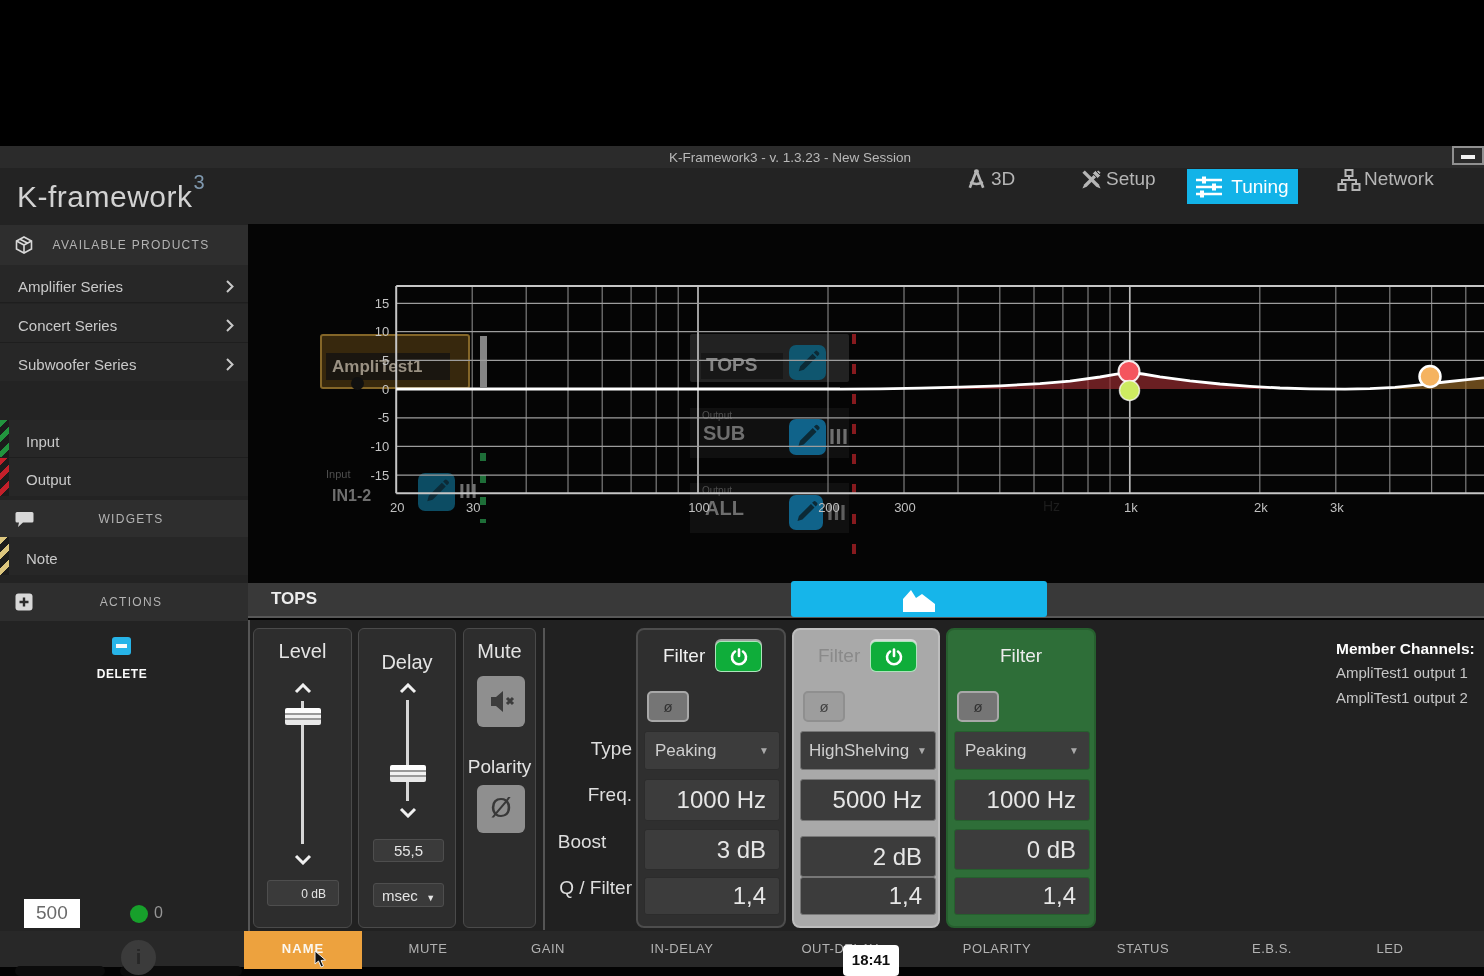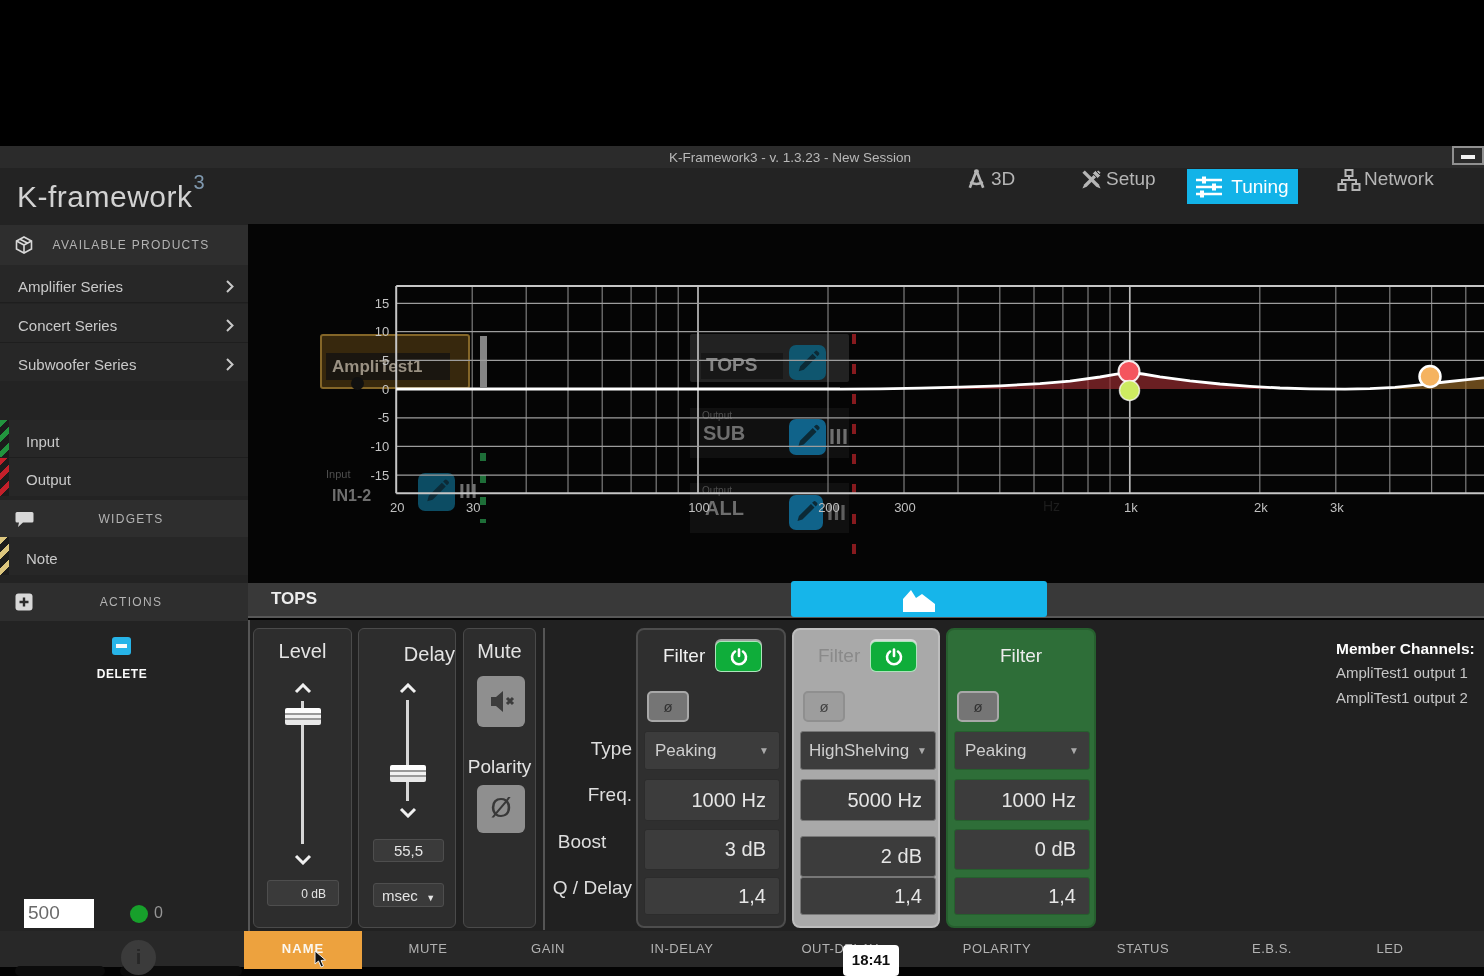--- a/index.html
+++ b/index.html
@@ -31,21 +31,21 @@
   #strip{left:248px;top:583px;width:1236px;height:35px;background:#393939;border-bottom:2px solid #585858;}
   #striptitle{left:271px;top:589px;font-size:17px;font-weight:700;color:#ededed;}
   #chartbtn{left:791px;top:581px;width:256px;height:36px;background:#16b5ea;border-radius:3px;display:flex;align-items:center;justify-content:center;}
   
   #controls{left:248px;top:620px;width:1236px;height:311px;background:#212121;border-left:2px solid #565656;}
   .panel{background:#2d2d2d;border:1px solid #4a4a4a;border-radius:6px;}
   .ptitle{position:absolute;width:100%;text-align:center;color:#e3e3e3;font-size:20px;}
   .vbox{position:absolute;background:#3a3a3a;border:1px solid #4e4e4e;border-radius:3px;color:#e4e4e4;}
   .graybtn{position:absolute;background:#8f8f8f;border-radius:6px;}
   .fpanel{position:absolute;border-radius:8px;}
-  .fbox{position:absolute;left:6px;width:136px;background:#3c3c3c;border:1px solid #2c2c2c;border-radius:3px;color:#e6e6e6;font-size:20px;}
+  .fbox{position:absolute;left:6px;width:136px;background:#3c3c3c;border:1px solid #2c2c2c;border-radius:3px;color:#e6e6e6;font-size:24px;}
   .fval{text-align:right;padding-right:13px;}
   .obtn{position:absolute;left:9px;top:61px;width:42px;height:31px;background:#757575;border:2px solid #a8a8a8;border-radius:5px;color:#333;font-size:15px;text-align:center;line-height:27px;}
   .pwr{position:absolute;width:47px;height:31px;background:#0fad3a;border:1px solid rgba(200,238,210,0.85);box-shadow:0 -2px 0 rgba(255,255,255,0.55);border-radius:6px;display:flex;align-items:center;justify-content:center;}
   .flabel{position:absolute;color:#dedede;font-size:19px;text-align:right;width:100px;}
   
   #bottombar{left:0;top:931px;width:1484px;height:38px;background:#282828;}
   #bottomblack{left:0;top:967px;width:1484px;height:9px;background:#030303;}
   .blabel{position:absolute;top:941px;color:#b2b2b2;font-size:13px;letter-spacing:0.5px;text-align:center;width:120px;}
 </style>
 </head>
@@ -131,21 +131,21 @@
   <div class="abs sbheader" style="top:583px;height:38px;">
     <svg class="abs" style="left:15px;top:10px;" width="18" height="18" viewBox="0 0 18 18">
         <rect x="0.5" y="0.5" width="17" height="17" rx="3" fill="#d8d8d8"></rect>
         <path d="M9 4.5 V13.5 M4.5 9 H13.5" stroke="#2b2b2b" stroke-width="2.4"></path>
       </svg>
     <div class="ttl">ACTIONS</div>
   </div>
   <div class="abs" style="left:112px;top:637px;width:19px;height:18px;background:#27b4e8;border-radius:3px;"></div>
   <div class="abs" style="left:116px;top:644px;width:11px;height:4px;background:#fafafa;"></div>
   <div class="abs" style="left:72px;top:667px;width:100px;text-align:center;font-size:12px;font-weight:700;color:#fafafa;letter-spacing:0.5px;">DELETE</div>
-  <div class="abs" style="left:24px;top:899px;width:70px;height:29px;background:#ffffff;color:#6a6a6a;font-size:19px;line-height:28px;padding-left:4px;">500</div>
+  <div class="abs" style="left:24px;top:899px;width:56px;height:29px;background:#ffffff;color:#6a6a6a;font-size:19px;line-height:28px;padding-left:12px;">500</div>
   <div class="abs" style="left:130px;top:905px;width:18px;height:18px;border-radius:50%;background:#17a02b;"></div>
   <div class="abs" style="left:154px;top:904px;color:#959595;font-size:16px;">0</div>
 
   <div class="abs" id="main">
 
     <div class="abs" style="left:72px;top:110px;width:150px;height:55px;background:rgba(130,92,24,0.40);border:2px solid rgba(180,140,58,0.62);border-radius:3px;"></div>
     <div class="abs" style="left:78px;top:129px;width:124px;height:27px;background:rgba(18,18,18,0.78);color:#9a9183;font-size:17px;font-weight:700;line-height:27px;padding-left:6px;">AmpliTest1</div>
     <div class="abs" style="left:232px;top:112px;width:7px;height:51px;background:#858585;"></div>
     <div class="abs" style="left:103px;top:153px;width:13px;height:13px;border-radius:50%;background:#101010;"></div>
 
@@ -233,21 +233,21 @@
       </svg>
     <div class="abs" style="left:47px;top:72px;width:3px;height:143px;background:#d6d6d6;"></div>
     <div class="abs" style="left:31px;top:79px;width:36px;height:17px;background:linear-gradient(180deg,#fdfdfd 0 5px,#9a9a9a 5px 7px,#f2f2f2 7px 10px,#9a9a9a 10px 12px,#e8e8e8 12px);border-radius:2px;"></div>
     <svg class="abs" style="left:40px;top:225px;" width="18" height="11" viewBox="0 0 18 11">
         <path d="M2 2 L9 9 L16 2" stroke="#f0f0f0" stroke-width="3" fill="none"></path>
       </svg>
     <div class="vbox" style="left:13px;top:251px;width:72px;height:26px;font-size:12px;text-align:right;padding:6px 12px 0 0;">0 dB</div>
   </div>
 
   <div class="abs panel" style="left:358px;top:628px;width:98px;height:300px;">
-    <div class="ptitle" style="top:14px;text-align:right;">Delay</div>
+    <div class="ptitle" style="top:22px;">Delay</div>
     <svg class="abs" style="left:40px;top:54px;" width="18" height="11" viewBox="0 0 18 11">
         <path d="M2 9 L9 2 L16 9" stroke="#f0f0f0" stroke-width="3" fill="none"></path>
       </svg>
     <div class="abs" style="left:47px;top:71px;width:3px;height:101px;background:#d6d6d6;"></div>
     <div class="abs" style="left:31px;top:136px;width:36px;height:17px;background:linear-gradient(180deg,#fdfdfd 0 5px,#9a9a9a 5px 7px,#f2f2f2 7px 10px,#9a9a9a 10px 12px,#e8e8e8 12px);border-radius:2px;"></div>
     <svg class="abs" style="left:40px;top:178px;" width="18" height="11" viewBox="0 0 18 11">
         <path d="M2 2 L9 9 L16 2" stroke="#f0f0f0" stroke-width="3" fill="none"></path>
       </svg>
     <div class="vbox" style="left:14px;top:210px;width:71px;height:23px;font-size:15px;text-align:center;line-height:22px;">55,5</div>
     <div class="vbox" style="left:14px;top:254px;width:71px;height:24px;font-size:15px;text-align:center;line-height:23px;">msec&nbsp;&nbsp;<span style="font-size:9px;">▼</span></div>
@@ -262,21 +262,21 @@
         </svg>
     </div>
     <div class="ptitle" style="top:127px;font-size:19px;">Polarity</div>
     <div class="graybtn" style="left:13px;top:156px;width:48px;height:48px;color:#383838;font-size:27px;text-align:center;line-height:46px;">Ø</div>
   </div>
   <div class="abs" style="left:543px;top:628px;width:2px;height:302px;background:#555;"></div>
 
   <div class="abs flabel" style="left:532px;top:738px;">Type</div>
   <div class="abs flabel" style="left:532px;top:784px;">Freq.</div>
   <div class="abs flabel" style="left:532px;top:831px;text-align:center;">Boost</div>
-  <div class="abs flabel" style="left:532px;top:877px;">Q / Delay</div>
+  <div class="abs flabel" style="left:532px;top:877px;">Q / Filter</div>
 
   <div class="abs fpanel" style="left:636px;top:628px;width:150px;height:300px;background:#2f2f2f;border:2px solid #4d4d4d;">
     <div class="abs" style="left:25px;top:15px;font-size:19px;color:#f0f0f0;">Filter</div>
     <div class="pwr" style="left:77px;top:11px;">
         <svg width="20" height="20" viewBox="0 0 20 20">
           <path d="M10 2.5 V9" stroke="#fff" stroke-width="2.6" stroke-linecap="round"></path>
           <path d="M6 4.5 A7 7 0 1 0 14 4.5" fill="none" stroke="#fff" stroke-width="2.6" stroke-linecap="round"></path>
         </svg>
       </div>
     <div class="obtn">ø</div>

